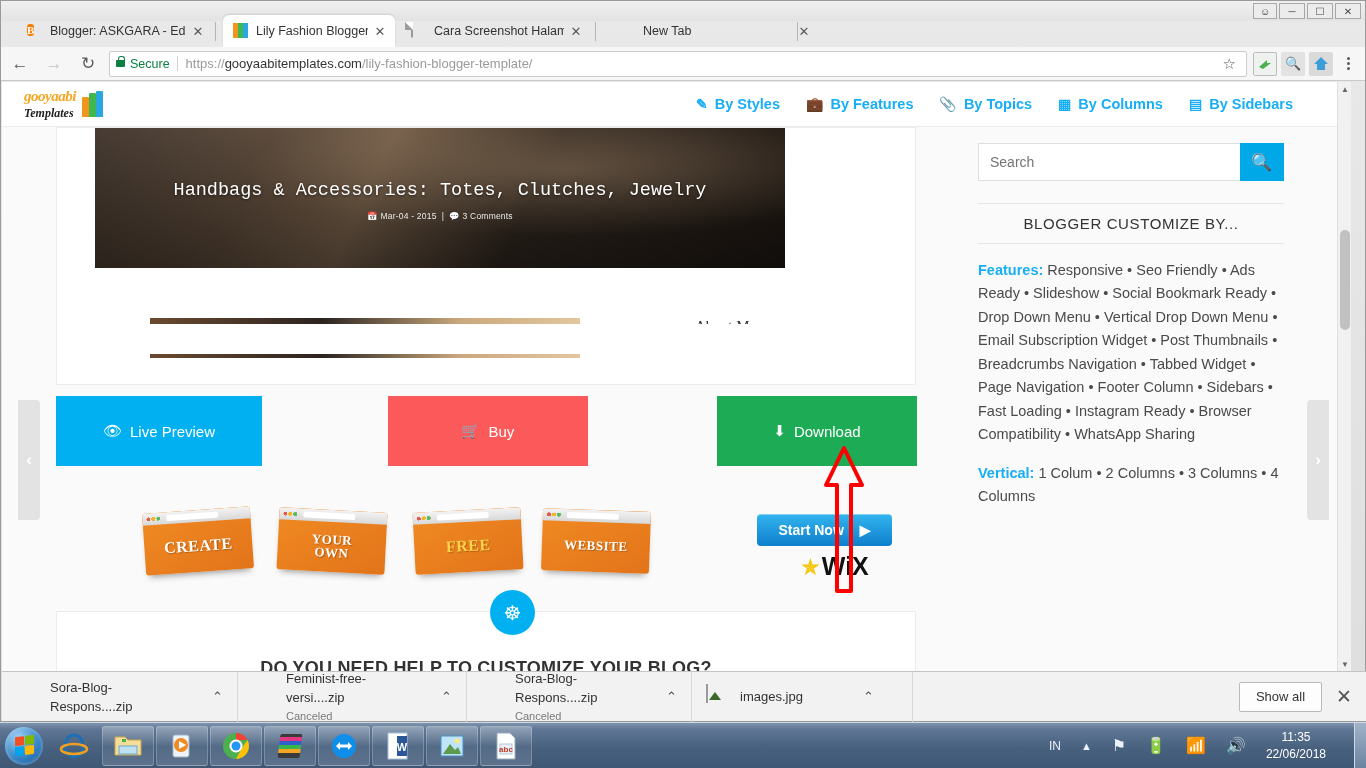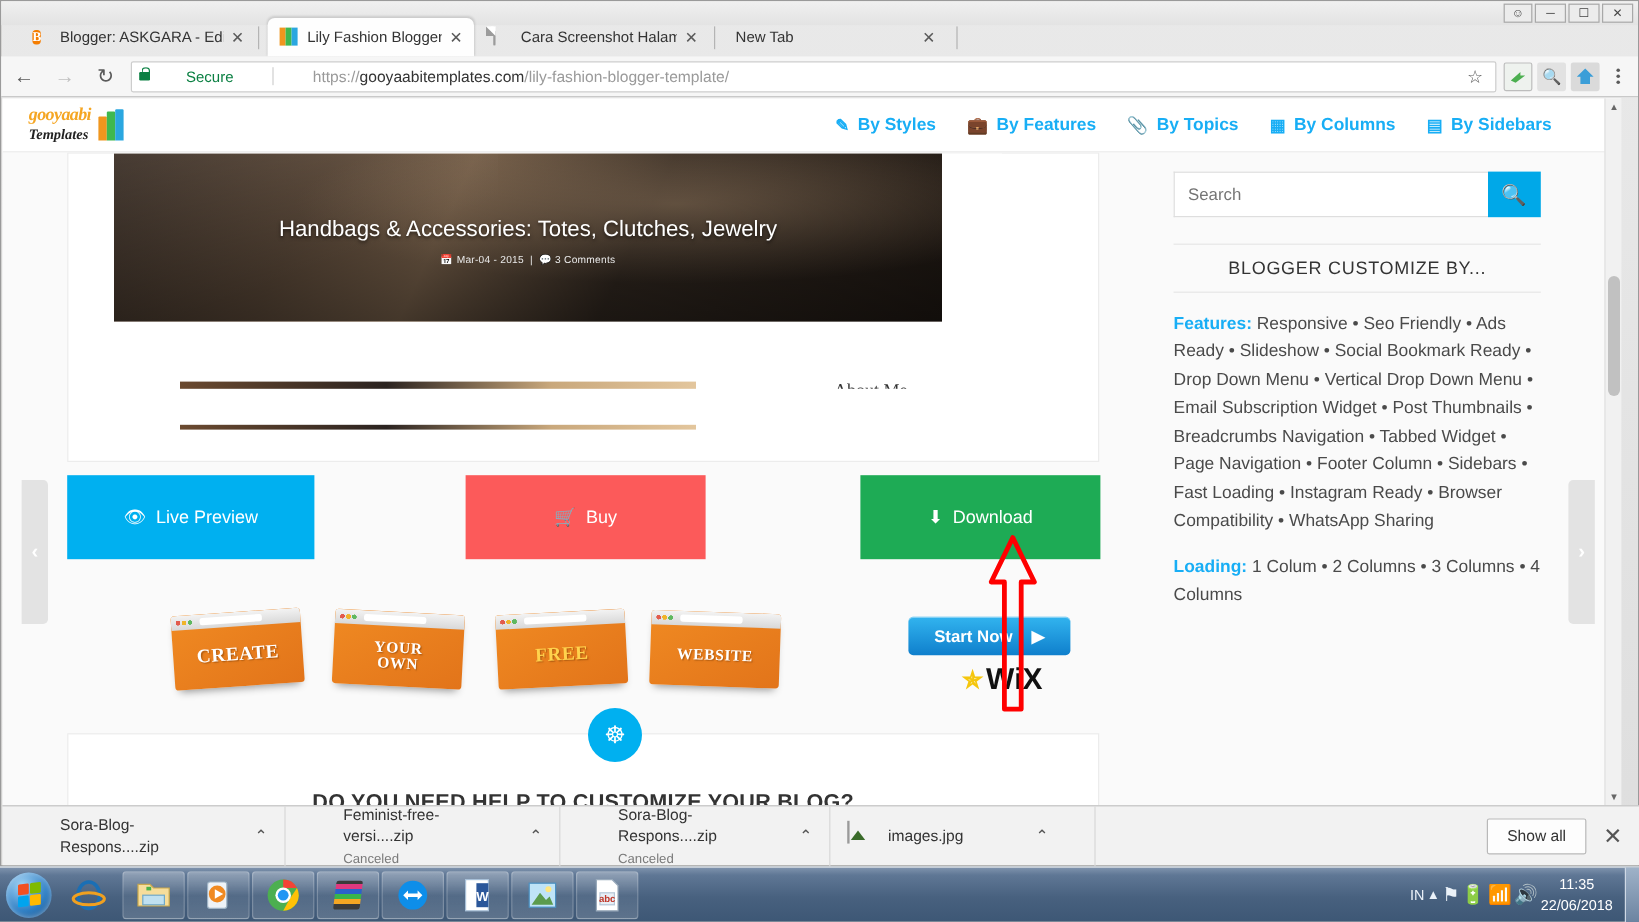--- a/index.html
+++ b/index.html
@@ -75,21 +75,21 @@
   }
   .navbtn {
     width:30px;height:30px;margin-left:4px;
     display:flex;align-items:center;justify-content:center;
     font-size:17px;color:#5a5a5a;
   }
   .navbtn.dim { color:#c0c0c0; }
   #omnibox {
     flex:1 1 auto; height:26px; margin:0 6px 0 6px;
     background:#fff; border:1px solid #cdcdcd; border-radius:2px;
-    display:flex; align-items:center; padding:0 6px;gap:25px;
+    display:flex; align-items:center; padding:0 6px;
   }
   .lock {
     width:9px;height:7px;background:#0b8043;border-radius:1px;position:relative;margin-right:5px;
   }
   .lock:before{
     content:"";position:absolute;left:2px;top:-4px;width:5px;height:5px;
     border:1.5px solid #0b8043;border-bottom:none;border-radius:3px 3px 0 0;
   }
   .secure { color:#0b8043; font-size:12.5px; margin-right:7px; }
   .urlsep { width:1px;height:15px;background:#d0d0d0;margin-right:8px; }
@@ -140,21 +140,21 @@
     background:
       radial-gradient(ellipse at 68% 30%, rgba(200,165,130,.55) 0%, rgba(0,0,0,0) 48%),
       linear-gradient(115deg,#4a3b30 0%,#6d5744 24%,#8d7258 40%,#3a2f26 62%,#241c16 100%);
     overflow:hidden;
   }
   #banner:after{
     content:"";position:absolute;inset:0;background:linear-gradient(to bottom,rgba(0,0,0,.18),rgba(0,0,0,.52));
   }
   .bantext {
     position:absolute; left:0; right:0; top:52px; text-align:center; z-index:2;
-    color:#fff; font-family:Liberation Sans, sans-serif; font-size:18.5px;
+    color:#fff; font-family:Liberation Mono, monospace; font-size:18.5px;
     text-shadow:0 1px 3px rgba(0,0,0,.6);
   }
   .banmeta {
     position:absolute; left:0; right:0; top:83px; text-align:center; z-index:2;
     color:#e9e9e9; font-size:8.5px; letter-spacing:.2px;
   }
   #bandeco { position:absolute; left:-20px; top:-12px; width:340px; height:175px;
     background:linear-gradient(160deg, rgba(255,255,255,.08), rgba(255,255,255,0) 60%); }
   #thumb2 {
     position:absolute;left:55px;top:190px;width:430px;height:40px;
@@ -328,21 +328,21 @@
   }
   .winflag { width:19px;height:19px;display:grid;grid-template-columns:1fr 1fr;grid-template-rows:1fr 1fr;gap:1.5px;transform:skewY(-7deg); }
   .winflag i { display:block;border-radius:1px; }
   .tbtn {
     width:52px;height:40px;margin-left:2px;
     display:flex;align-items:center;justify-content:center;
     border:1px solid rgba(255,255,255,.22);border-radius:3px;
     background:linear-gradient(to bottom,rgba(255,255,255,.30),rgba(255,255,255,.06) 50%,rgba(255,255,255,.16));
   }
   .tbtn.flat { border-color:transparent; background:transparent; }
-  #tray { margin-left:auto; display:flex; align-items:center; gap:2px; padding-right:10px; color:#eaf1f8; }
+  #tray { margin-left:auto; display:flex; align-items:center; gap:20px; padding-right:28px; color:#eaf1f8; }
   #tray .tri { font-size:11px; }
   #clock { text-align:center; font-size:12px; line-height:1.35; color:#fff; }
   #shownav { width:12px;height:46px;background:linear-gradient(to bottom,#9fb2c8,#6b83a0);border-left:1px solid #cfd9e6; }
 </style>
 </head>
 <body>
 
 <div id="window">
 
   <div id="titlebar">
@@ -371,21 +371,21 @@
       </span>
       <span class="tab-title">Lily Fashion Blogger Tem</span>
       <span class="tab-close">✕</span>
     </div>
     <div class="tab inactive" style="left:400px;width:190px">
       <span class="tab-fav"><span class="fav-doc"></span></span>
       <span class="tab-title">Cara Screenshot Halaman</span>
       <span class="tab-close">✕</span>
     </div>
     <div class="tab-sep" style="left:594px"></div>
-    <div class="tab inactive" style="left:598px;width:190px">
+    <div class="tab inactive" style="left:628px;width:190px">
       <span class="tab-title" style="padding-left:4px">New Tab</span>
       <span class="tab-close">✕</span>
     </div>
     <div class="tab-sep" style="left:796px"></div>
   </div>
 
   <div id="toolbar">
     <div class="navbtn">←</div>
     <div class="navbtn dim">→</div>
     <div class="navbtn">↻</div>
@@ -539,21 +539,21 @@
         <div id="searchbtn">
           <span>🔍</span>
         </div>
       </div>
       <div id="sbhead">BLOGGER CUSTOMIZE BY...</div>
 
       <div class="sbpara">
         <b>Features:</b><span> Responsive • Seo Friendly • Ads Ready • Slideshow • Social Bookmark Ready • Drop Down Menu • Vertical Drop Down Menu • Email Subscription Widget • Post Thumbnails • Breadcrumbs Navigation • Tabbed Widget • Page Navigation • Footer Column • Sidebars • Fast Loading • Instagram Ready • Browser Compatibility • WhatsApp Sharing</span>
       </div>
       <div class="sbpara">
-        <b>Loading:</b><span> 1 Colum • 2 Columns • 3 Columns • 4 Columns</span>
+        <b>Vertical:</b><span> 1 Colum • 2 Columns • 3 Columns • 4 Columns</span>
       </div>
 
     </div>
   </div>
 
   <div id="pagescroll">
     <div class="scr-arrow" style="top:0">▲</div>
     <div id="pagethumb"></div>
     <div class="scr-arrow" style="bottom:0">▼</div>
   </div>

